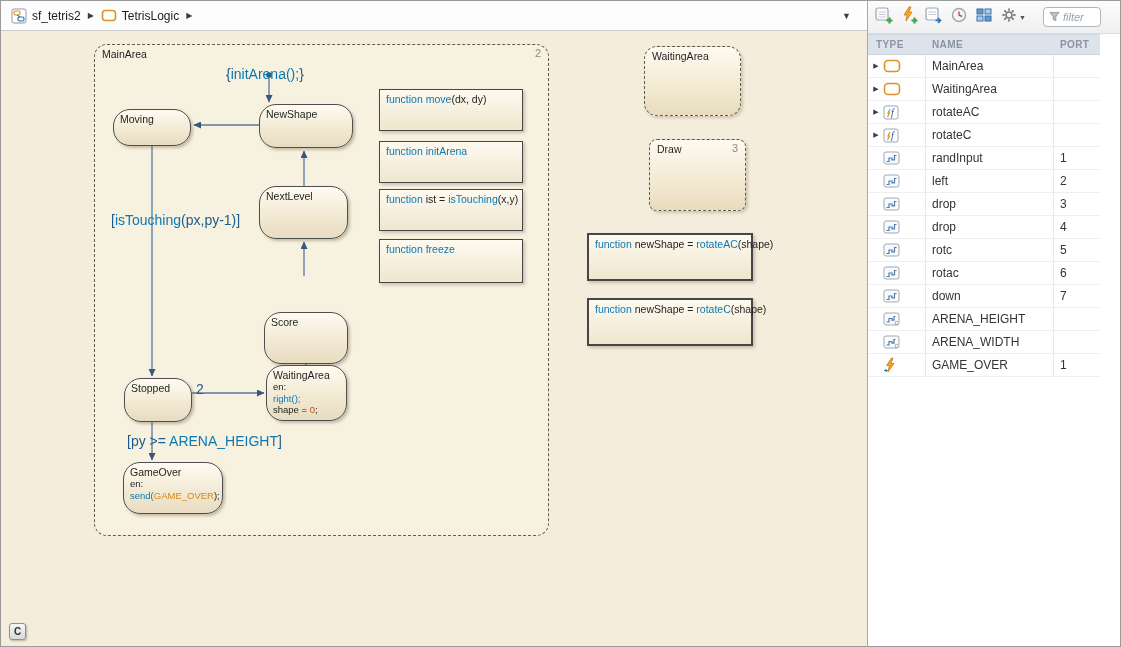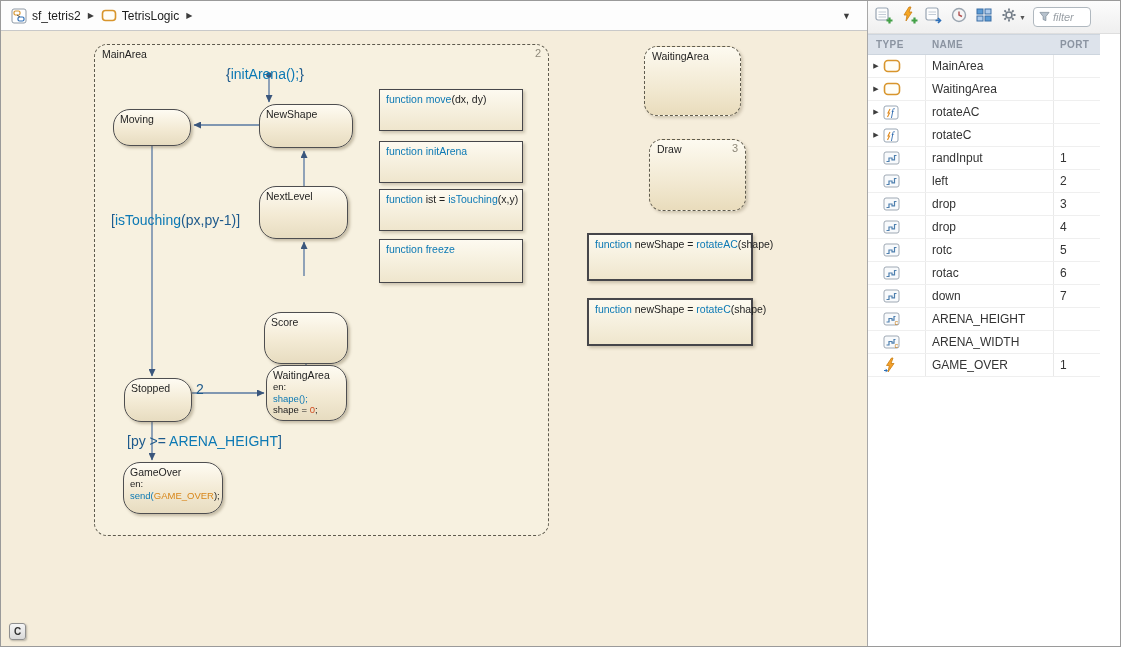--- a/index.html
+++ b/index.html
@@ -48,21 +48,21 @@
     background:linear-gradient(#f6f6f6,#d9d9d9);font-size:10px;font-weight:bold;color:#333;
     display:flex;align-items:center;justify-content:center;z-index:5;box-shadow:1px 1px 2px rgba(0,0,0,.25);cursor:pointer}
 
   
   .panel{position:absolute;left:866px;top:0;width:255px;height:100%;background:#fff;border-left:1px solid #a8a8a8}
   .panel-toolbar{height:33px;display:flex;align-items:center;padding:0 4px;gap:1px;
     background:linear-gradient(#fcfcfc,#efefef);border-bottom:1px solid #dedede}
   #toolbar-buttons{display:flex;align-items:center;gap:1px}
   .tb-btn{min-width:24px;height:24px;display:flex;align-items:center;justify-content:center;border:1px solid transparent;border-radius:3px;cursor:pointer;padding:0 2px}
   .tb-caret{font-size:7px;color:#555;margin-left:1px}
-  .filter-box{display:flex;align-items:center;gap:3px;border:1px solid #b0b8bf;border-radius:4px;height:20px;padding:0 5px;background:#fff;margin-left:3px}
+  .filter-box{display:flex;align-items:center;gap:3px;border:1px solid #b0b8bf;border-radius:4px;height:20px;padding:0 5px;background:#fff;margin-left:13px}
   .filter-box input{border:none;outline:none;width:32px;font-size:11px;font-style:italic;color:#444;background:transparent;font-family:"Liberation Sans",sans-serif}
   .filter-box input::placeholder{color:#9aa0a6;font-style:italic}
 
   .symbols-table{width:232px}
   .thead{display:flex;height:21px;background:#dde3eb;border-top:1px solid #cdd5de;border-bottom:1px solid #cdd5de;align-items:center;width:232px}
   .th{font-size:10px;font-weight:bold;color:#8b94a1;letter-spacing:.4px;cursor:pointer}
   .th.type{width:58px;padding-left:8px}
   .th.name{width:128px;padding-left:6px}
   .th.port{width:46px;padding-left:6px}
   .srow{display:flex;height:23px;align-items:center;border-bottom:1px solid #efefef;width:232px;background:#fff}
@@ -115,21 +115,21 @@
         <path d="M151,391 L151,429" class="wire" marker-end="url(#arrowhead)"></path>
       </svg>
     <div id="diagram-nodes">
         <div class="container-state" style="left: 93px; top: 13px; width: 455px; height: 492px;">
           <span class="state-title">MainArea</span>
           <span class="corner-badge">2</span>
         </div>
         <div class="container-state raised" style="left: 643px; top: 15px; width: 97px; height: 70px;">
           <span class="state-title">WaitingArea</span>
         </div>
-        <div class="container-state raised" style="left: 648px; top: 108px; width: 97px; height: 72px;">
+        <div class="container-state raised" style="left: 648px; top: 108px; width: 97px; height: 72px; border-radius: 8px;">
           <span class="state-title">Draw</span>
           <span class="corner-badge">3</span>
         </div>
         <div class="state" style="left: 112px; top: 78px; width: 78px; height: 37px;">
           <span class="state-title">Moving</span>
         </div>
         <div class="state" style="left: 258px; top: 73px; width: 94px; height: 44px;">
           <span class="state-title">NewShape</span>
         </div>
         <div class="state" style="left: 258px; top: 155px; width: 89px; height: 53px;">
@@ -137,21 +137,21 @@
         </div>
         <div class="state" style="left: 263px; top: 245px; width: 84px; height: 52px; margin-top: 36px;">
           <span class="state-title">Score</span>
         </div>
         <div class="state" style="left: 123px; top: 347px; width: 68px; height: 44px;">
           <span class="state-title">Stopped</span>
         </div>
         <div class="state" style="left: 265px; top: 334px; width: 81px; height: 56px;">
           <span class="state-title">WaitingArea</span>
           <div class="state-body-line"><span class="seg-plain">en:</span></div>
-          <div class="state-body-line"><span class="seg-fn">shape();</span></div>
+          <div class="state-body-line"><span class="seg-fn">right();</span></div>
           <div class="state-body-line"><span class="seg-plain">shape = </span><span class="seg-num">0</span><span class="seg-plain">;</span></div>
         </div>
         <div class="state" style="left: 122px; top: 431px; width: 100px; height: 52px;">
           <span class="state-title">GameOver</span>
           <div class="state-body-line"><span class="seg-plain">en:</span></div>
           <div class="state-body-line"><span class="seg-fn">send(</span><span class="seg-const">GAME_OVER</span><span class="seg-plain">);</span></div>
         </div>
         <div class="fn-box" style="left: 378px; top: 58px; width: 144px; height: 42px;">
           <div class="fn-sig"><span class="seg-kw">function </span><span class="seg-fn">move</span><span class="seg-plain">(dx, dy)</span></div>
         </div>

